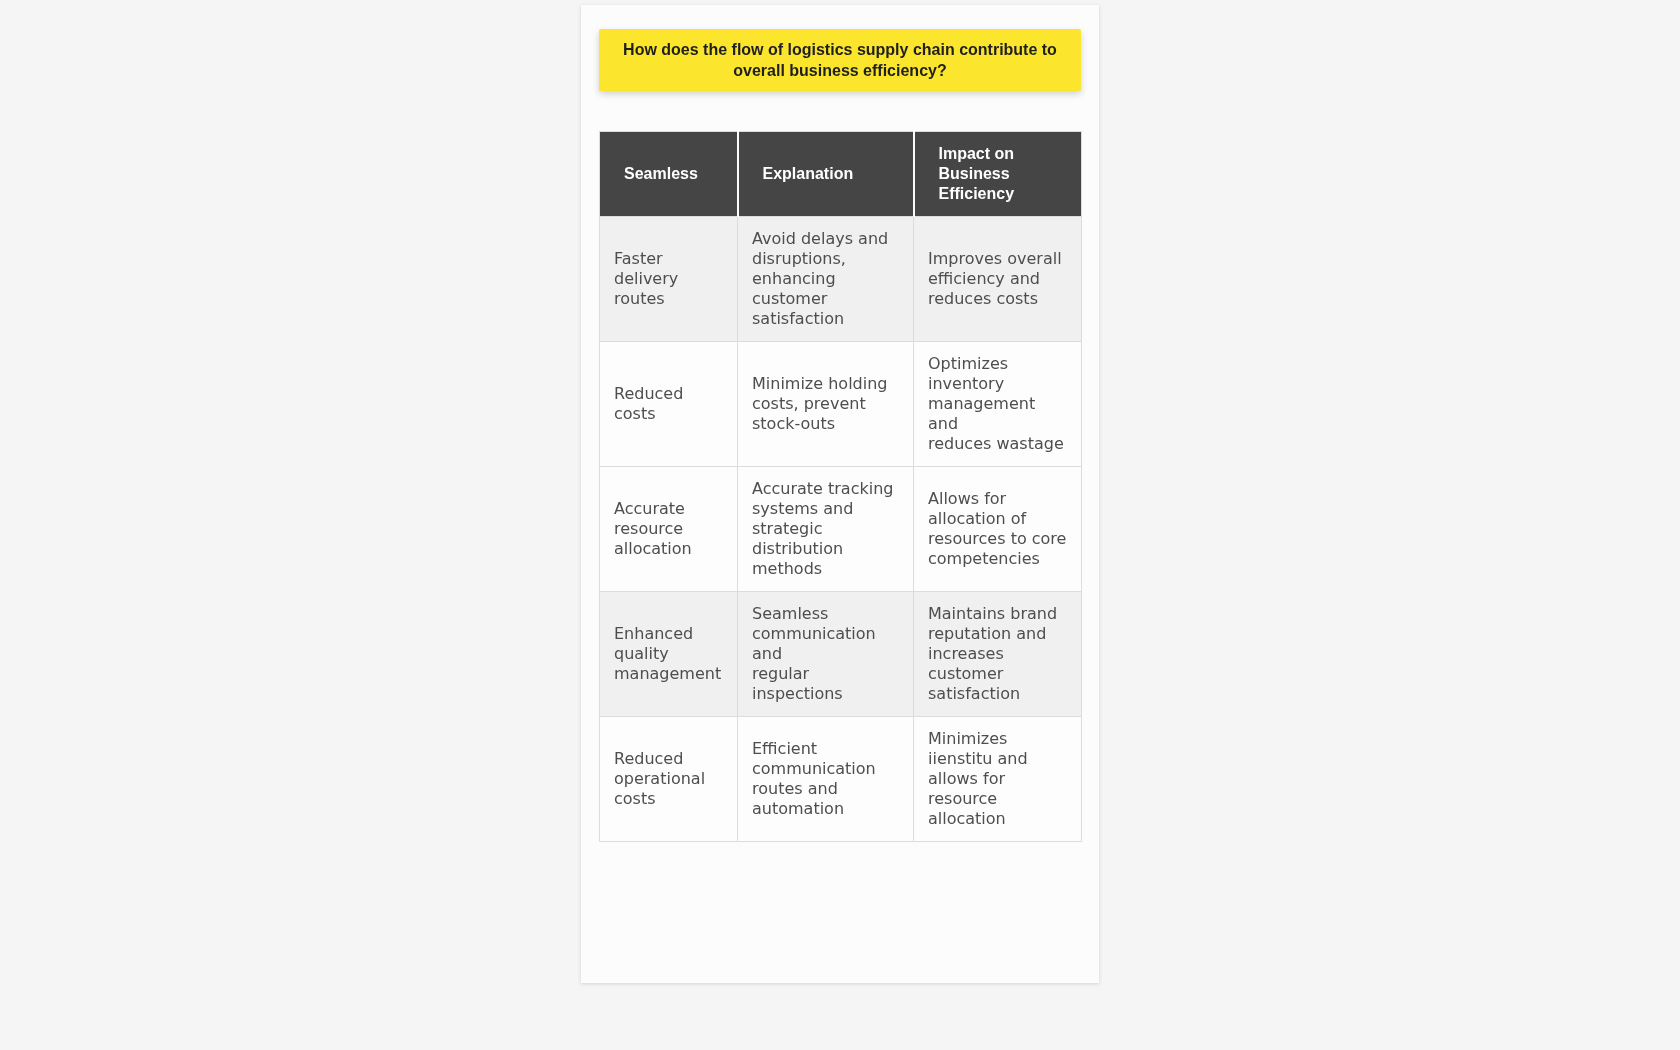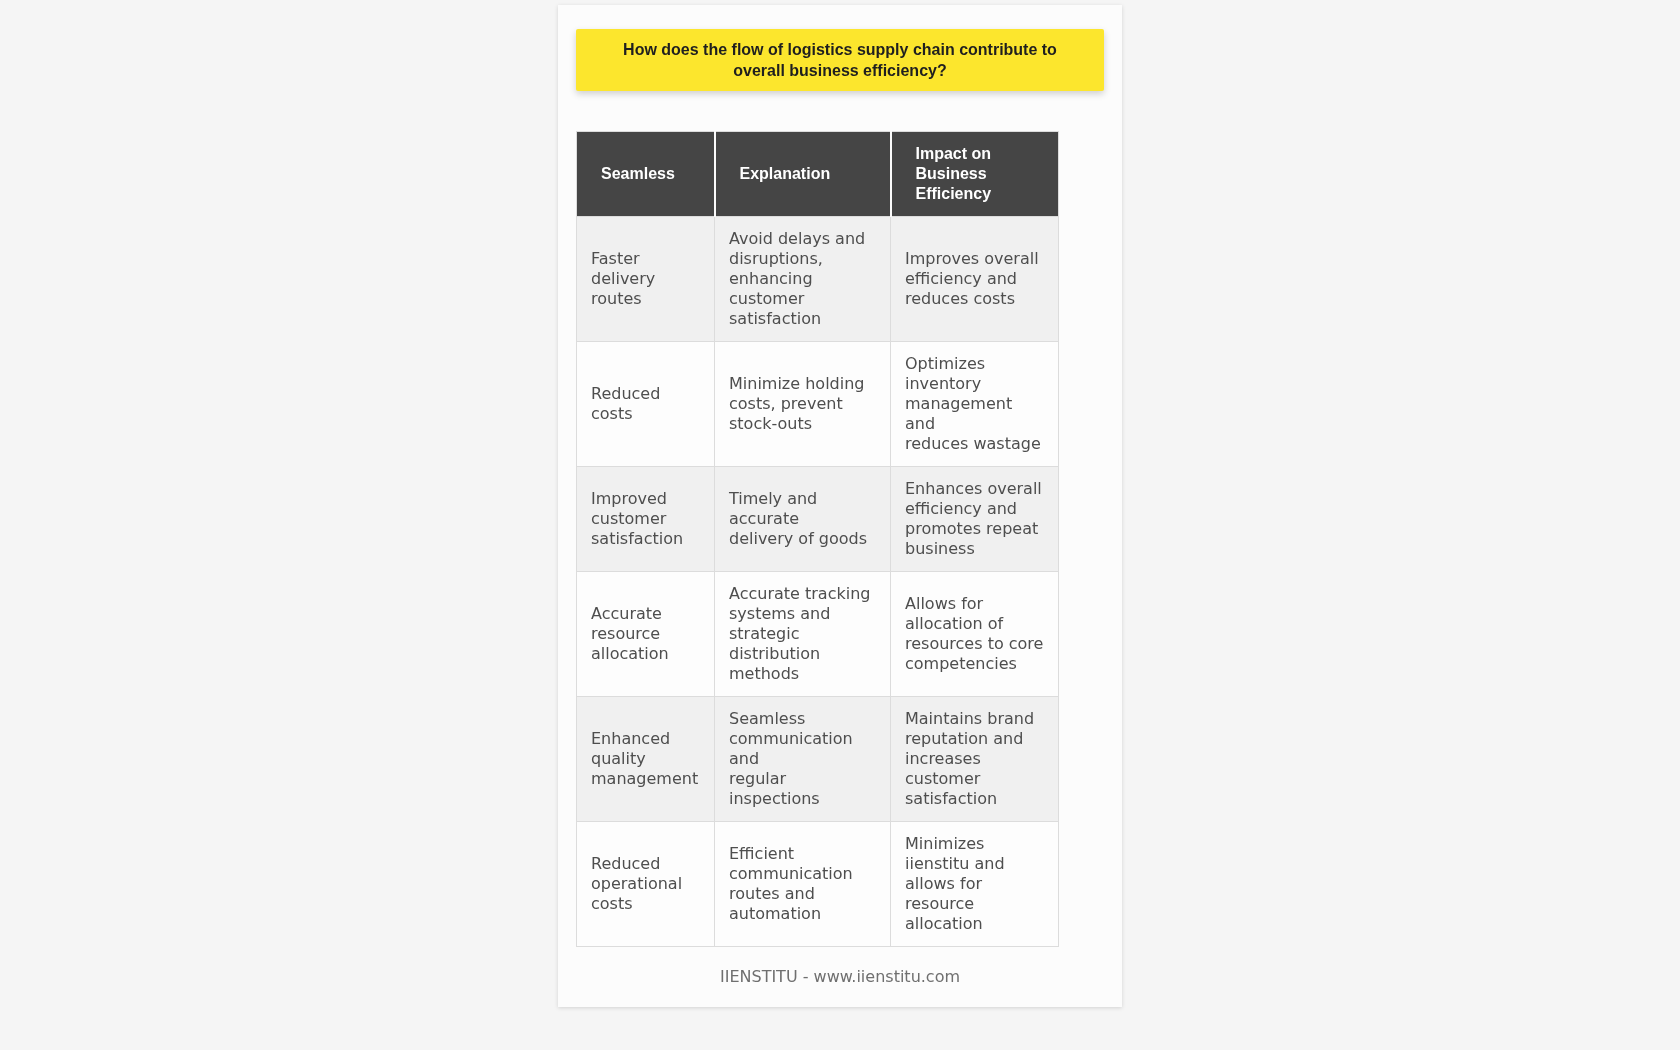--- a/index.html
+++ b/index.html
@@ -17,21 +17,21 @@
   }
   *{box-sizing:border-box;}
   html,body{margin:0;padding:0;}
   body{
     width:1680px;height:1050px;
     background:var(--page-bg);
     font-family:"DejaVu Sans","Liberation Sans",sans-serif;
     overflow:hidden;
   }
   .card{
-    width:564px;
+    width:518px;
     min-height:978px;
     margin:5px auto 0 auto;
     background:var(--card-bg);
     padding:24px 18px 20px 18px;
     box-shadow:0 1px 4px rgba(0,0,0,0.14);
   }
   .title-box{
     background:var(--highlight);
     border-radius:2px;
     padding:10px 12px;
@@ -130,31 +130,20 @@
       <tr>
         <td>Reduced costs</td>
         <td>Minimize holding
 costs, prevent
 stock-outs</td>
         <td>Optimizes
 inventory
 management and
 reduces wastage</td>
       </tr>
-      <tr class="alt">
-        <td>Improved
-customer
-satisfaction</td>
-        <td>Timely and accurate
-delivery of goods</td>
-        <td>Enhances overall
-efficiency and
-promotes repeat
-business</td>
-      </tr>
       <tr>
         <td>Accurate
 resource
 allocation</td>
         <td>Accurate tracking
 systems and
 strategic
 distribution
 methods</td>
         <td>Allows for
@@ -185,14 +174,13 @@
 automation</td>
         <td>Minimizes
 iienstitu and
 allows for
 resource
 allocation</td>
       </tr>
     </tbody>
   </table>
 
-  <div class="footer">IIENSTITU - www.iienstitu.com</div>
 </div>
 
 </body></html>

